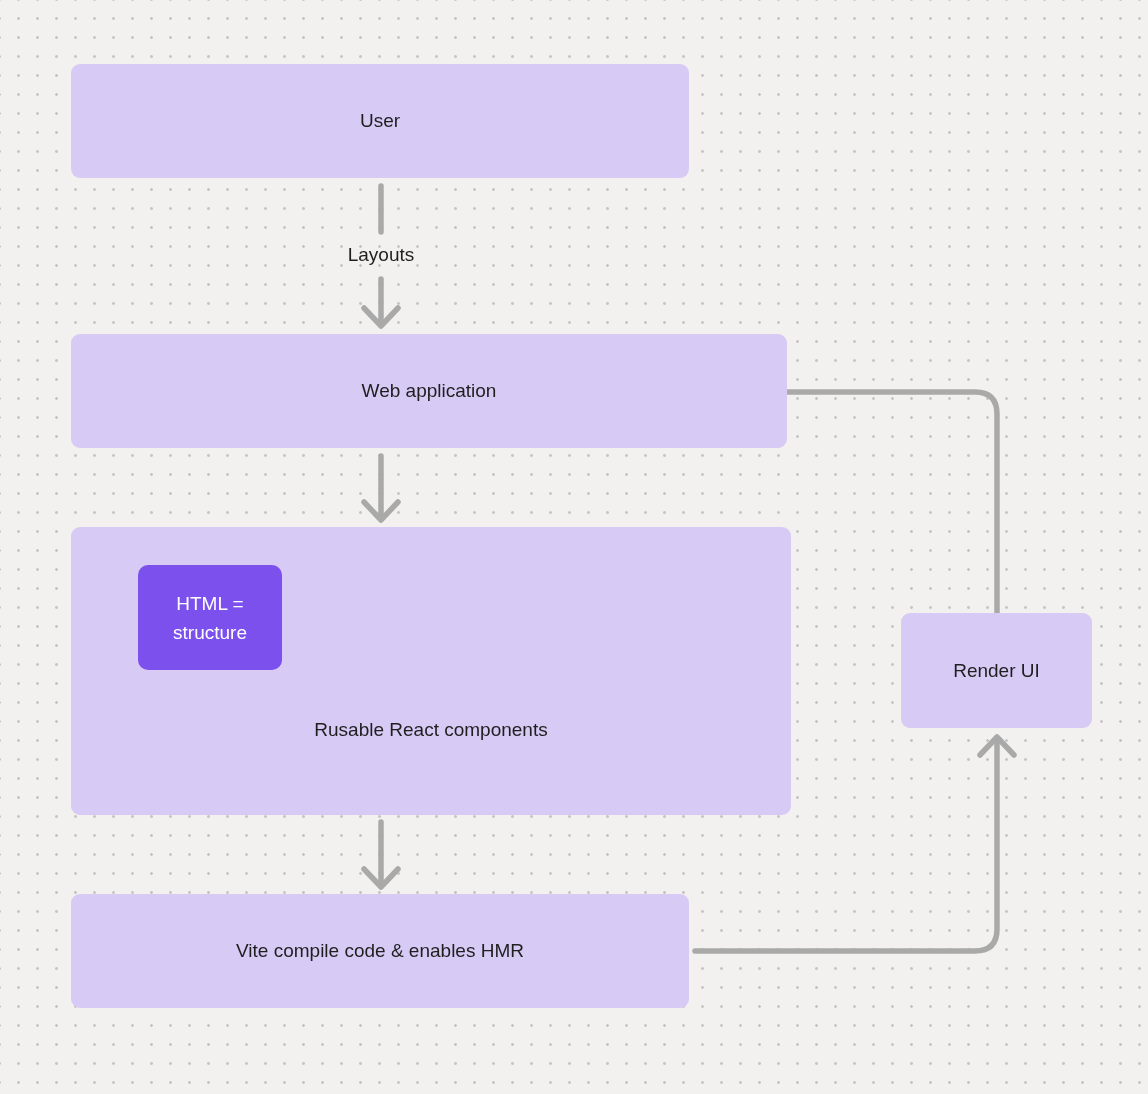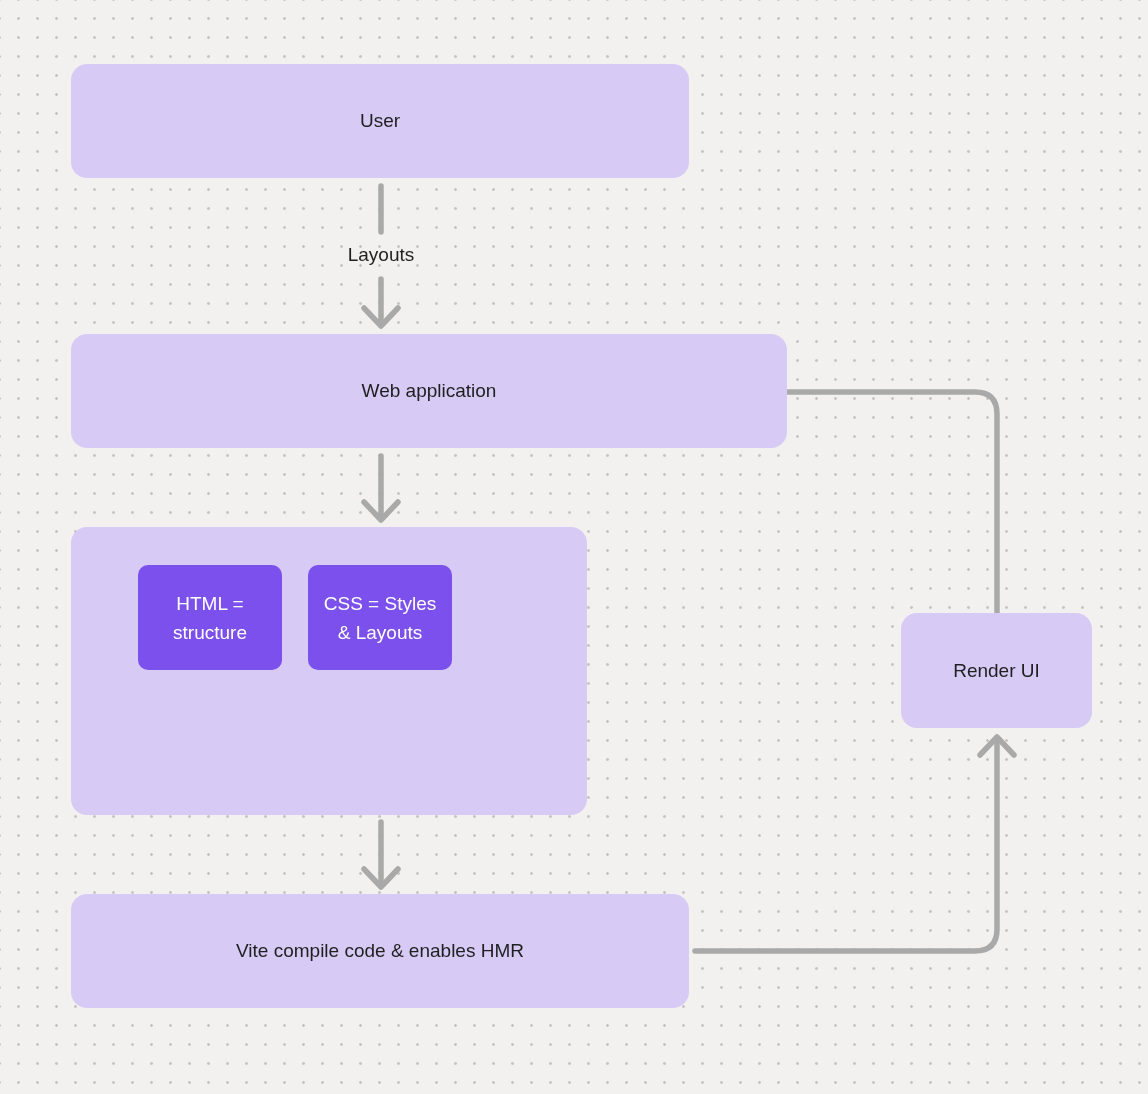--- a/index.html
+++ b/index.html
@@ -39,39 +39,39 @@
   }
   .box {
     position: absolute;
     display: flex;
     align-items: center;
     justify-content: center;
     text-align: center;
   }
   .box.light {
     background: var(--box-light);
-    border-radius: 16px;
+    border-radius: 9px;
     color: var(--text-dark);
     font-size: 19px;
     font-weight: 500;
   }
   .box.dark {
     position: static;
     background: var(--box-dark);
     border-radius: 10px;
     color: var(--text-light);
     font-size: 19px;
     font-weight: 500;
     line-height: 29px;
     width: 144px; height: 105px;
     white-space: pre-line;
   }
   .user-box    { left: 71px; top: 64px;  width: 618px; height: 114px; }
   .webapp-box  { left: 71px; top: 334px; width: 716px; height: 114px; }
-  .group-box   { left: 71px; top: 527px; width: 516px; height: 288px; display: block; }
+  .group-box   { left: 71px; top: 527px; width: 720px; height: 288px; display: block; }
   .inner-row   { position: absolute; left: 67px; top: 38px; display: flex; gap: 26px; }
   .group-caption {
     position: absolute; left: 0; top: 192px; width: 100%;
     text-align: center; font-size: 19px; font-weight: 500; color: var(--text-dark);
   }
   .vite-box    { left: 71px; top: 894px; width: 618px; height: 114px; }
   .render-box  { left: 901px; top: 613px; width: 191px; height: 115px; }
   .prompt-label {
     position: absolute; left: 381px; top: 244px;
     transform: translateX(-50%);
@@ -118,25 +118,22 @@
   <div class="box light webapp-box">
     <span class="node-label">Web application</span>
   </div>
 
   <div class="box light group-box">
     <div class="inner-row">
       <div class="box dark">
         <span class="node-label">HTML =
 structure</span>
       </div>
-      <div class="box dark">
-        <span class="node-label">CSS = Styles
-&amp; Layouts</span>
-      </div>
     </div>
+    <div class="group-caption">Rusable React components</div>
   </div>
 
   <div class="box light render-box">
     <span class="node-label">Render UI</span>
   </div>
 
   <div class="box light vite-box">
     <span class="node-label">Vite compile code &amp; enables HMR</span>
   </div>
 

